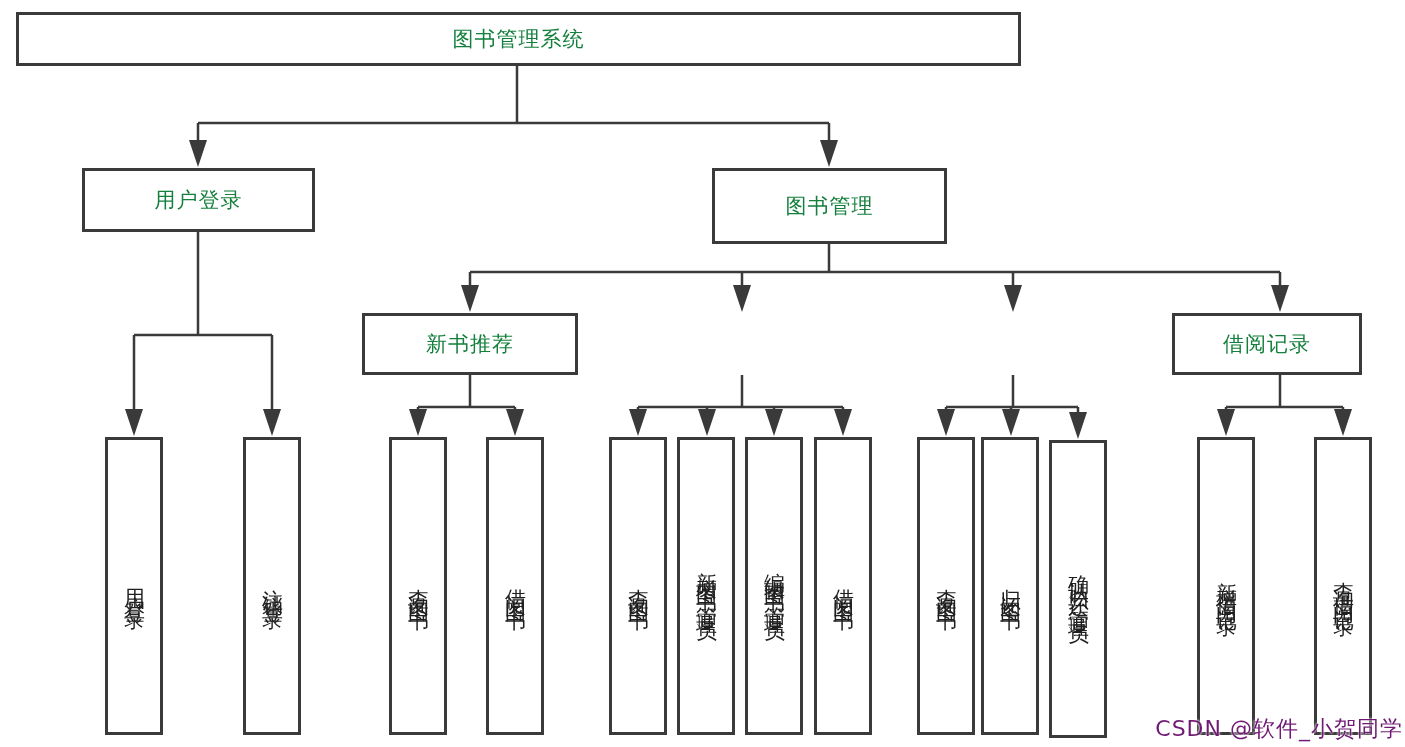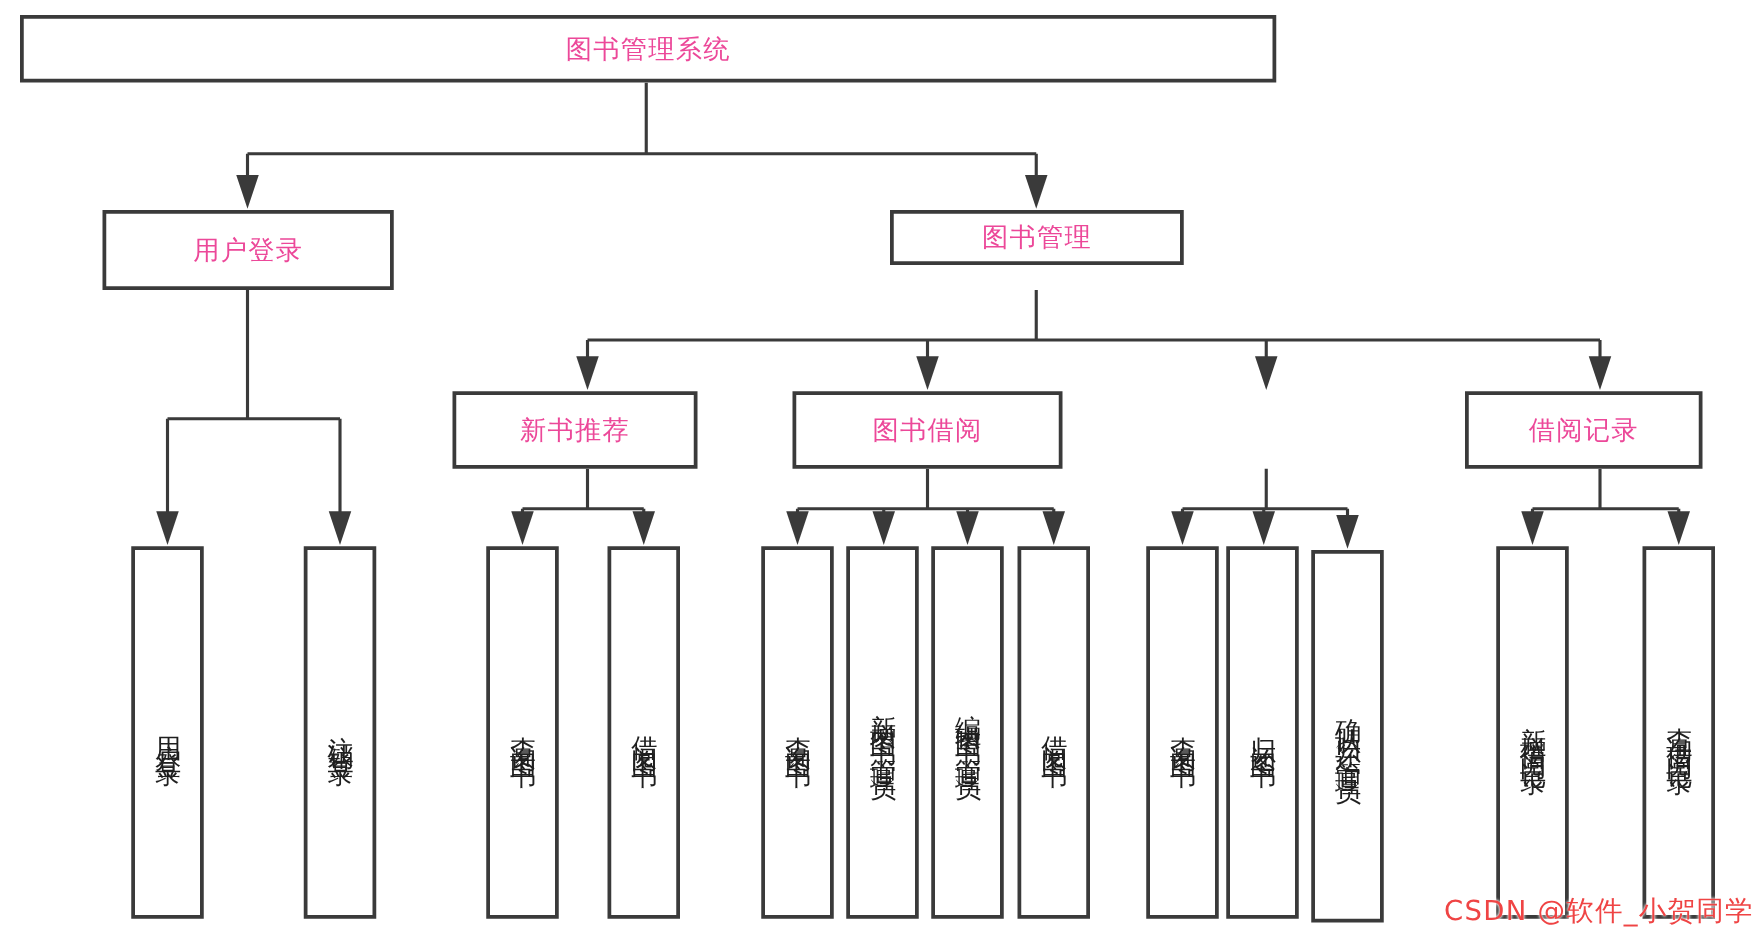--- a/index.html
+++ b/index.html
@@ -23,21 +23,21 @@
   }
   .hbox {
     position: absolute;
     box-sizing: border-box;
     border: 3px solid #3a3a3a;
     background: #ffffff;
     display: flex;
     align-items: center;
     justify-content: center;
     font-size: 21px;
-    color: #ec4899;
+    color: #15803d;
     letter-spacing: 1px;
     font-family: Liberation Mono, monospace;
   }
   .leaf {
     position: absolute;
     box-sizing: border-box;
     top: 437px;
     width: 58px;
     height: 298px;
     border: 3px solid #3a3a3a;
@@ -50,22 +50,22 @@
     writing-mode: vertical-rl;
     text-orientation: mixed;
     font-size: 21px;
     line-height: 1;
     letter-spacing: 7px;
     color: #1f1f1f;
   }
   
   #n-root  { left: 16px;   top: 12px;  width: 1005px; height: 54px; }
   #n-l2-0  { left: 82px;   top: 168px; width: 233px;  height: 64px; }
-  #n-l2-1  { left: 712px;  top: 168px; width: 235px;  height: 44px; }
-  #n-l3-0  { left: 362px;  top: 313px; width: 196px;  height: 62px; }
+  #n-l2-1  { left: 712px;  top: 168px; width: 235px;  height: 76px; }
+  #n-l3-0  { left: 362px;  top: 313px; width: 216px;  height: 62px; }
   #n-l3-1  { left: 634px;  top: 313px; width: 216px;  height: 62px; }
   #n-l3-2  { left: 905px;  top: 313px; width: 216px;  height: 62px; }
   #n-l3-3  { left: 1172px; top: 313px; width: 190px;  height: 62px; }
   #n-leaf-0  { left: 105px; }
   #n-leaf-1  { left: 243px; }
   #n-leaf-2  { left: 389px; }
   #n-leaf-3  { left: 486px; }
   #n-leaf-4  { left: 609px; }
   #n-leaf-5  { left: 677px; }
   #n-leaf-6  { left: 745px; }
@@ -73,21 +73,21 @@
   #n-leaf-8  { left: 917px; }
   #n-leaf-9  { left: 981px; }
   #n-leaf-10 { left: 1049px; top: 440px; }
   #n-leaf-11 { left: 1197px; }
   #n-leaf-12 { left: 1314px; }
   #watermark {
     position: absolute;
     right: 2px;
     top: 714px;
     font-size: 22px;
-    color: #ef4444;
+    color: #701a75;
     text-shadow: 0 0 2px #ffffff, 0 0 3px #ffffff;
     white-space: nowrap;
     z-index: 5;
     letter-spacing: 1px;
   }
 </style>
 </head>
 <body>
 
 <div id="stage">
@@ -131,21 +131,20 @@
       <polygon points="1334,409 1352,409 1343,436"></polygon>
     </g>
   </svg>
 
   <div id="n-root" class="hbox">图书管理系统</div>
 
   <div id="n-l2-0" class="hbox">用户登录</div>
   <div id="n-l2-1" class="hbox">图书管理</div>
 
   <div id="n-l3-0" class="hbox">新书推荐</div>
-  <div id="n-l3-1" class="hbox">图书借阅</div>
   <div id="n-l3-3" class="hbox">借阅记录</div>
 
   <div id="n-leaf-0" class="leaf">
     <span>用户登录</span>
   </div>
   <div id="n-leaf-1" class="leaf">
     <span>注销登录</span>
   </div>
   <div id="n-leaf-2" class="leaf">
     <span>查询图书</span>

